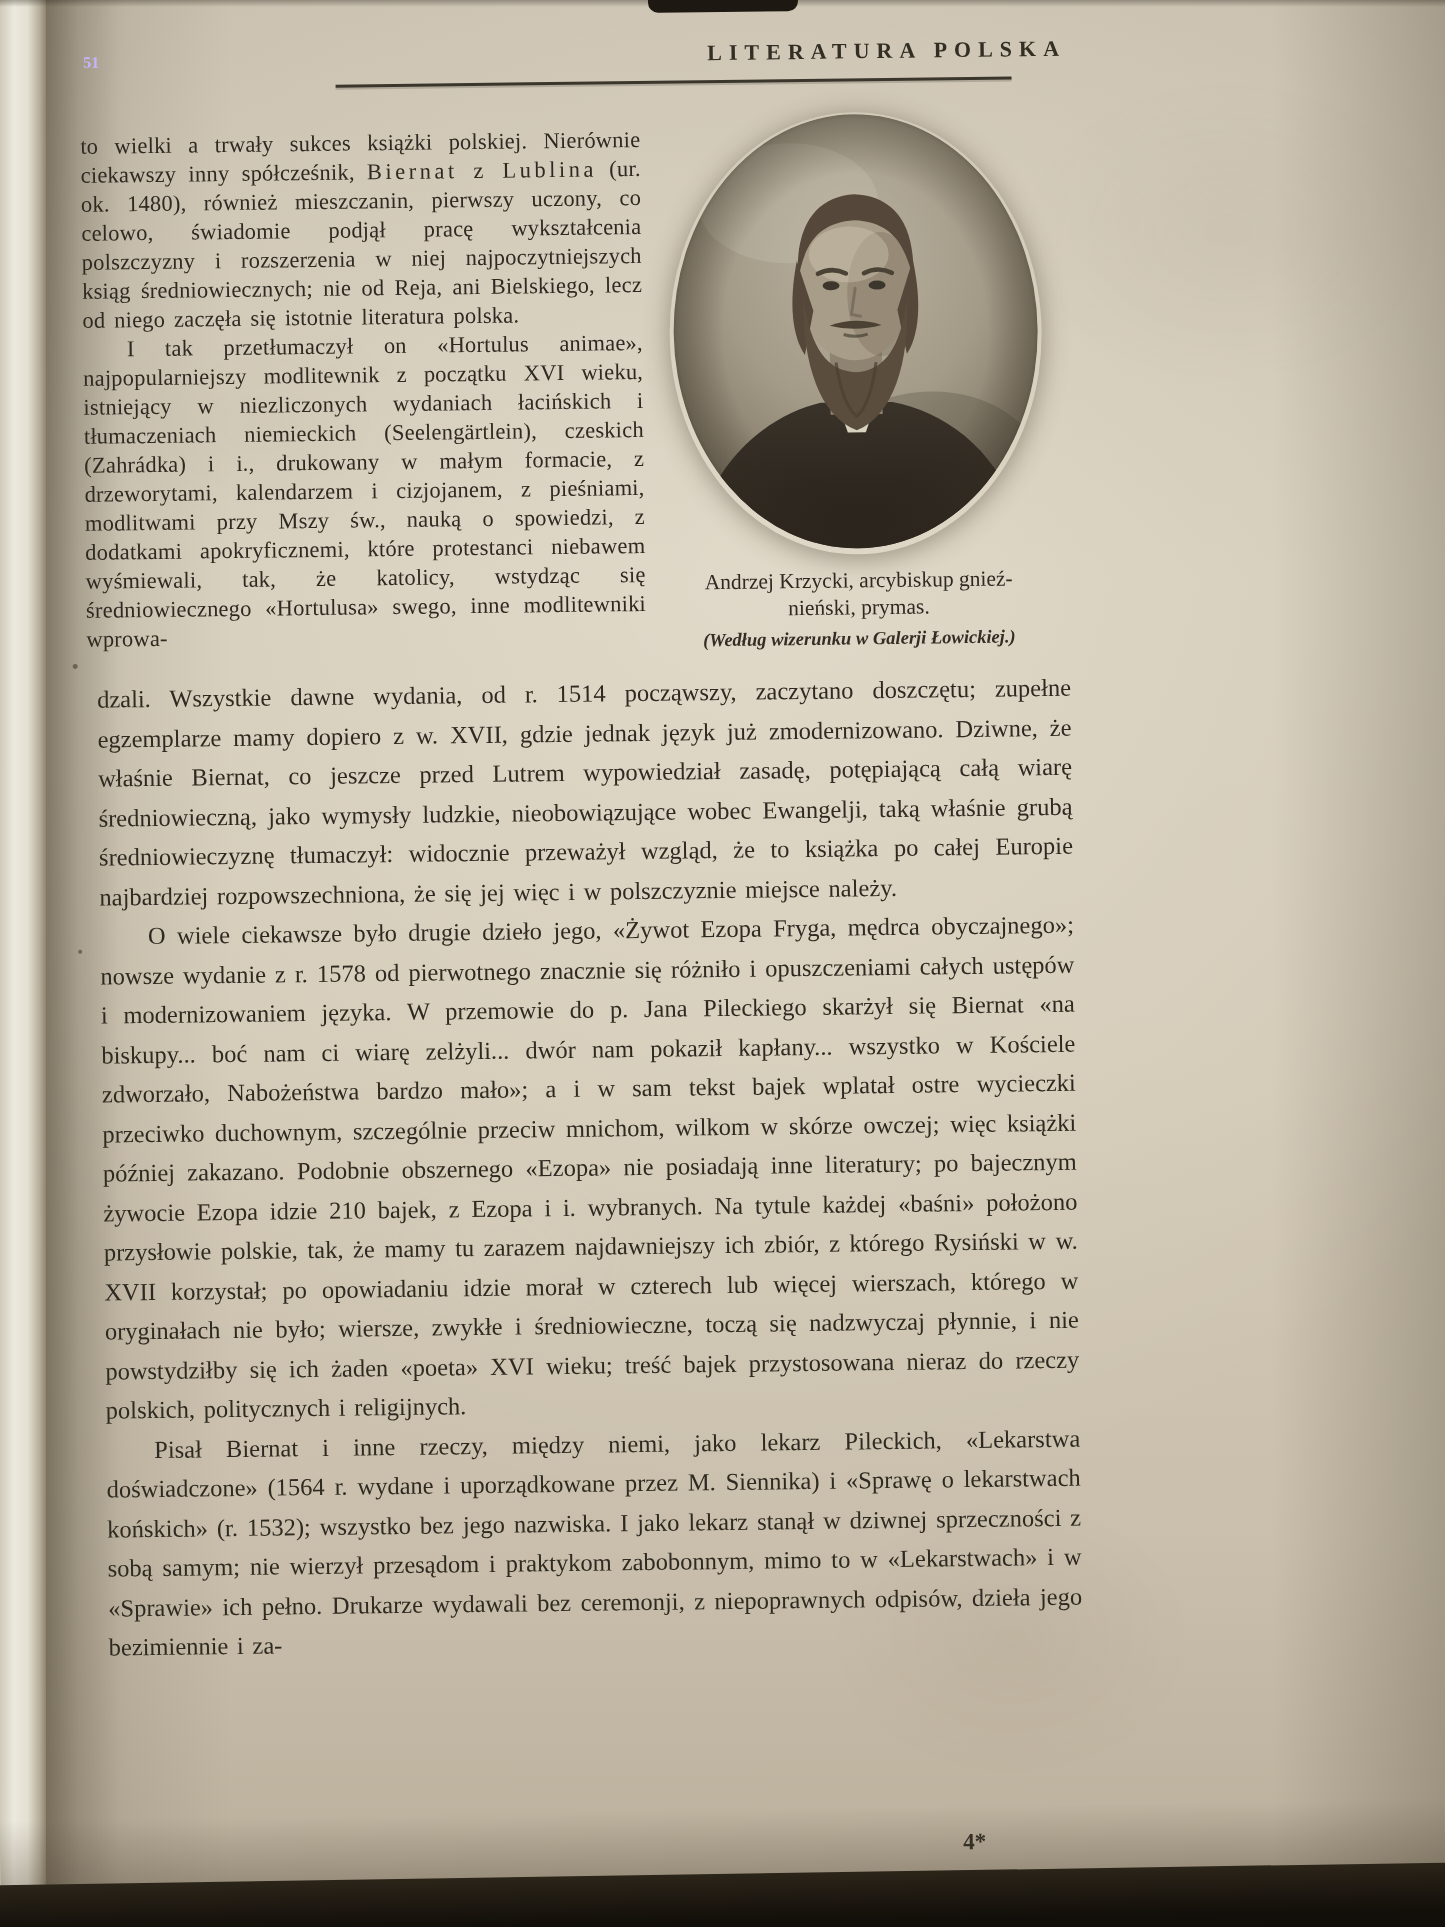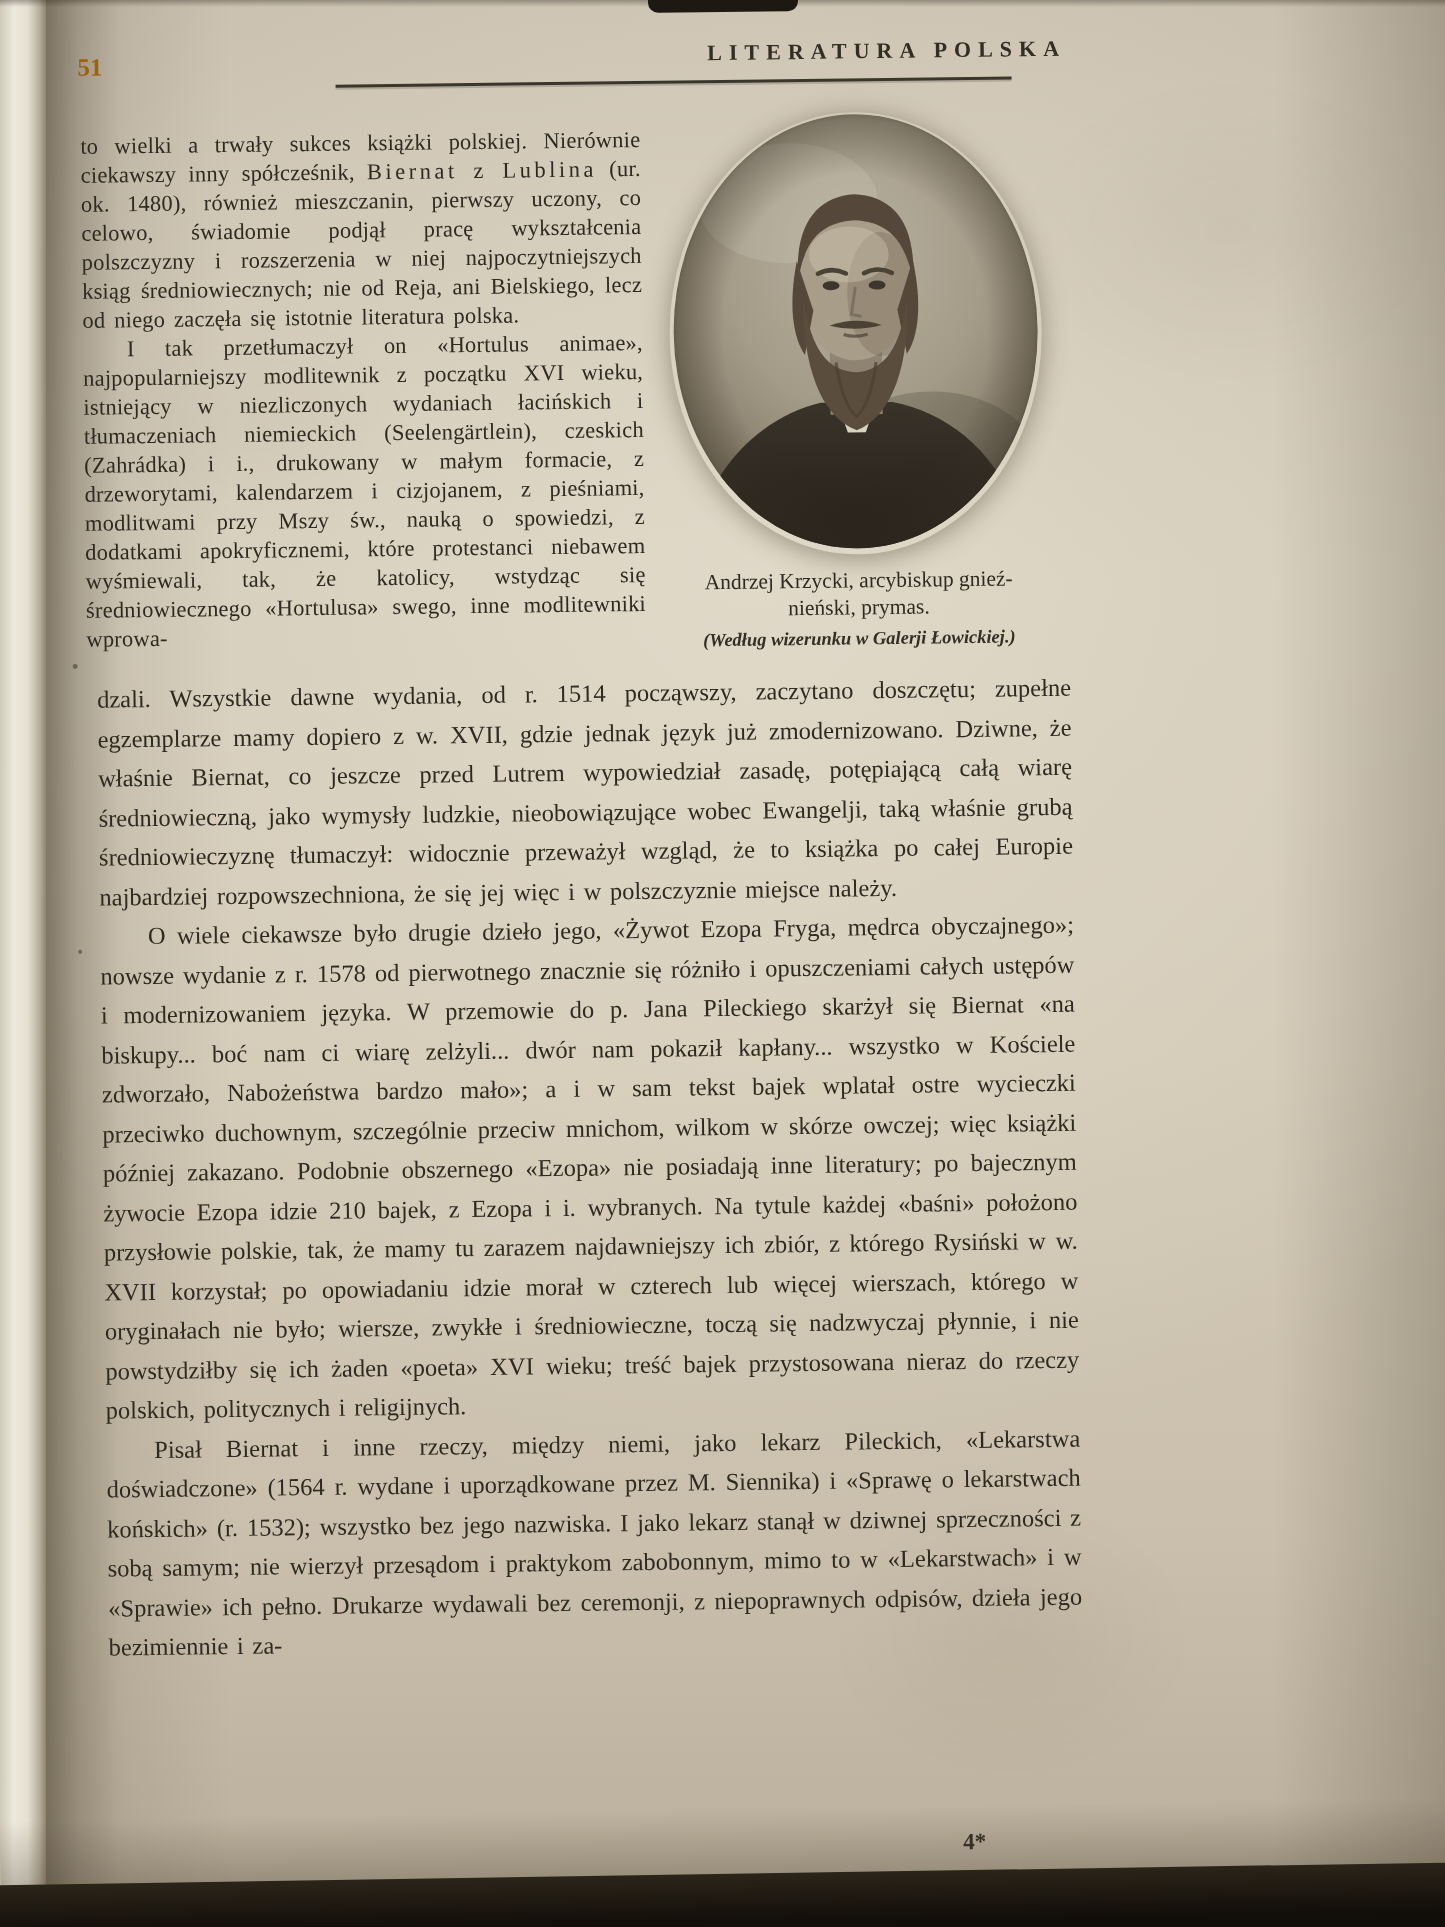--- a/index.html
+++ b/index.html
@@ -41,21 +41,21 @@
   .table-band { position:absolute; left:-40px; right:-40px; height:160px; top:1874px;
       background:linear-gradient(180deg,#2b2419 0%, #120e09 30%, #0a0806 100%);
       transform:rotate(-0.9deg); }
   .top-notch { position:absolute; left:648px; top:-5px; width:150px; height:17px;
       background:#1d1812; border-radius:0 0 10px 10px; transform:rotate(-0.6deg); }
 
   
   .page-inner { position:absolute; inset:0; transform:rotate(-0.7deg);
       transform-origin:50% 40%; color:#2f2a21; }
 
-  .pagenum { position:absolute; left:86px; top:46px; font-size:25px; font-weight:700; color:#a16207; }
+  .pagenum { position:absolute; left:92px; top:46px; font-size:16px; font-weight:700; color:#c4b5fd; }
   .running-header { position:absolute; left:716px; top:40px; font-size:22px; font-weight:700;
       letter-spacing:7px; color:#332e24; white-space:nowrap; }
   .header-rule { position:absolute; left:344px; top:80px; width:676px; height:3px;
       background:#3b362c; box-shadow:0 2px 0 rgba(59,54,44,0.22); }
 
   .col-left { position:absolute; left:88px; top:124px; width:560px;
       text-align:justify; font-size:22.5px; line-height:29px; word-spacing:3px; letter-spacing:0.2px; }
   .col-left p + p { text-indent:44px; }
   .emph-spaced { letter-spacing:3.5px; }
 

